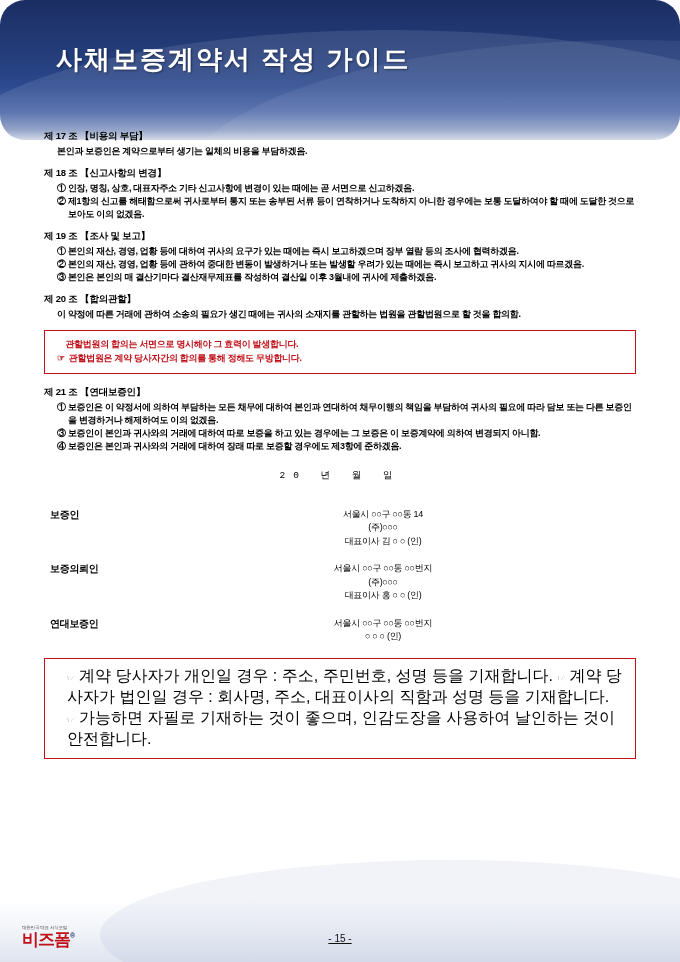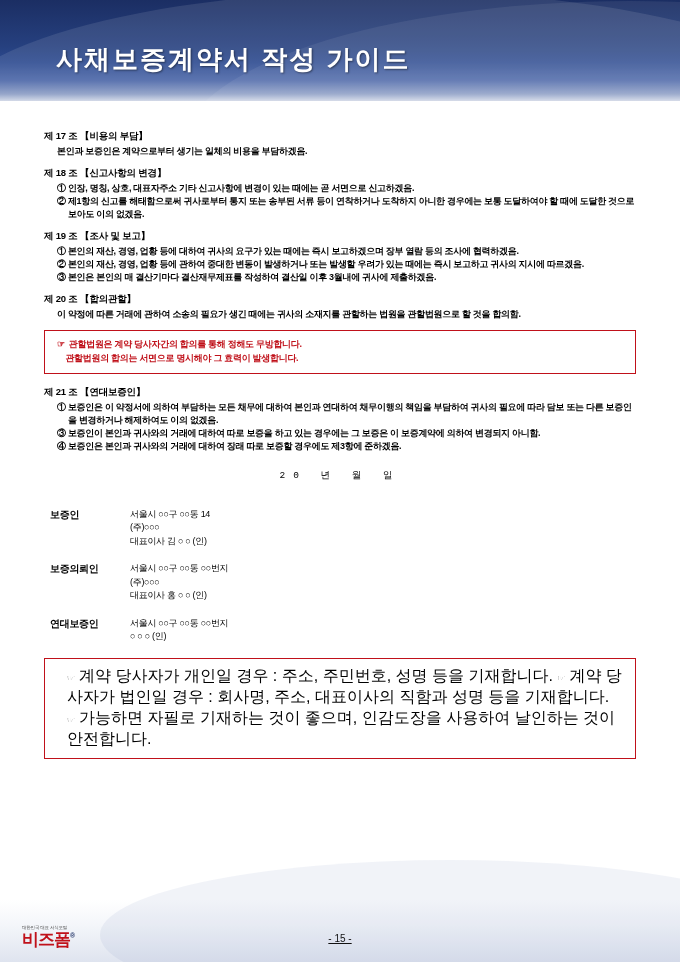--- a/index.html
+++ b/index.html
@@ -14,23 +14,24 @@
     font-family: "Liberation Sans", sans-serif;
     color: #000000;
     position: relative;
     overflow: hidden;
   }
 
   
   .header {
     position: relative;
     width: 680px;
-    height: 101px;
+    height: 140px;
     background: linear-gradient(180deg, #1b2e63 0%, #26407f 46%, #2c4a90 62%, #4b66a8 80%, #8a9cc4 93%, #cfd6e6 100%);
     overflow: hidden;
+    border-radius: 25px;
   }
   .header .swoosh {
     position: absolute;
     left: -60px;
     bottom: -150px;
     width: 900px;
     height: 260px;
     border-radius: 50%;
     background: rgba(255,255,255,0.10);
   }
@@ -122,21 +123,21 @@
     font-size: 9px;
     letter-spacing: -0.3px;
   }
   .sig-label {
     width: 86px;
     font-weight: bold;
     font-size: 10px;
     flex: 0 0 86px;
     padding-left: 6px;
   }
-  .sig-lines { flex: 1 1 auto; line-height: 1.5; }
+  .sig-lines { flex: 1 1 auto; line-height: 1.5; text-align: center; }
   .sig-lines span { display: block; }
 
   .notebox2 {
     border: 1.6px solid #c0111a;
     margin: 10px 0 0 0;
     padding: 7px 10px 8px 22px;
   }
 
   
   .footer {
@@ -228,22 +229,22 @@
   </div>
 
   <div class="article">
     <div class="article-title">제 20 조 【합의관할】</div>
     <div class="article-body">
       <span class="clause plain">이 약정에 따른 거래에 관하여 소송의 필요가 생긴 때에는 귀사의 소재지를 관할하는 법원을 관할법원으로 할 것을 합의함.</span>
     </div>
   </div>
 
   <div class="notebox">
+    <span class="note-line"><span class="note-bullet">&nbsp;&nbsp;</span><span>관할법원의 합의는 서면으로 명시해야 그 효력이 발생합니다.</span></span>
     <span class="note-line"><span class="note-bullet">☞</span><span>관할법원은 계약 당사자간의 합의를 통해 정해도 무방합니다.</span></span>
-    <span class="note-line"><span class="note-bullet">&nbsp;&nbsp;</span><span>관할법원의 합의는 서면으로 명시해야 그 효력이 발생합니다.</span></span>
   </div>
 
   <div class="article">
     <div class="article-title">제 21 조 【연대보증인】</div>
     <div class="article-body">
       <span class="clause">① 보증인은 이 약정서에 의하여 부담하는 모든 채무에 대하여 본인과 연대하여 채무이행의 책임을 부담하여 귀사의 필요에 따라 담보 또는 다른 보증인을 변경하거나 해제하여도 이의 없겠음.</span>
       <span class="clause">③ 보증인이 본인과 귀사와의 거래에 대하여 따로 보증을 하고 있는 경우에는 그 보증은 이 보증계약에 의하여 변경되지 아니함.</span>
       <span class="clause">④ 보증인은 본인과 귀사와의 거래에 대하여 장래 따로 보증할 경우에도 제3항에 준하겠음.</span>
     </div>
   </div>

